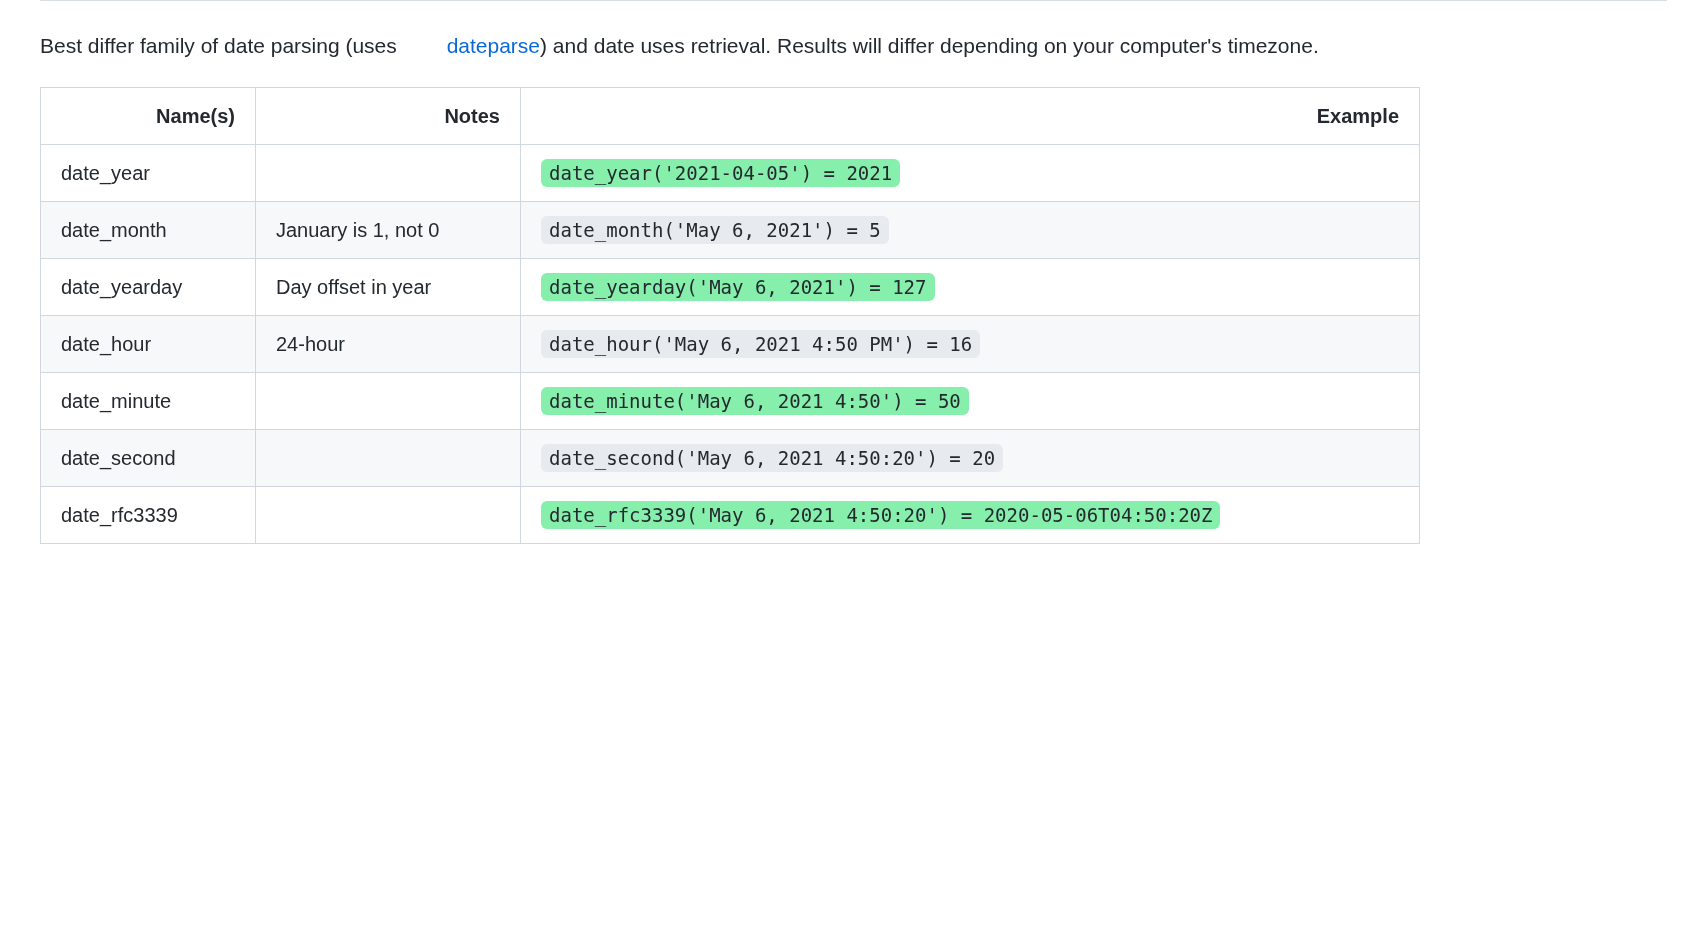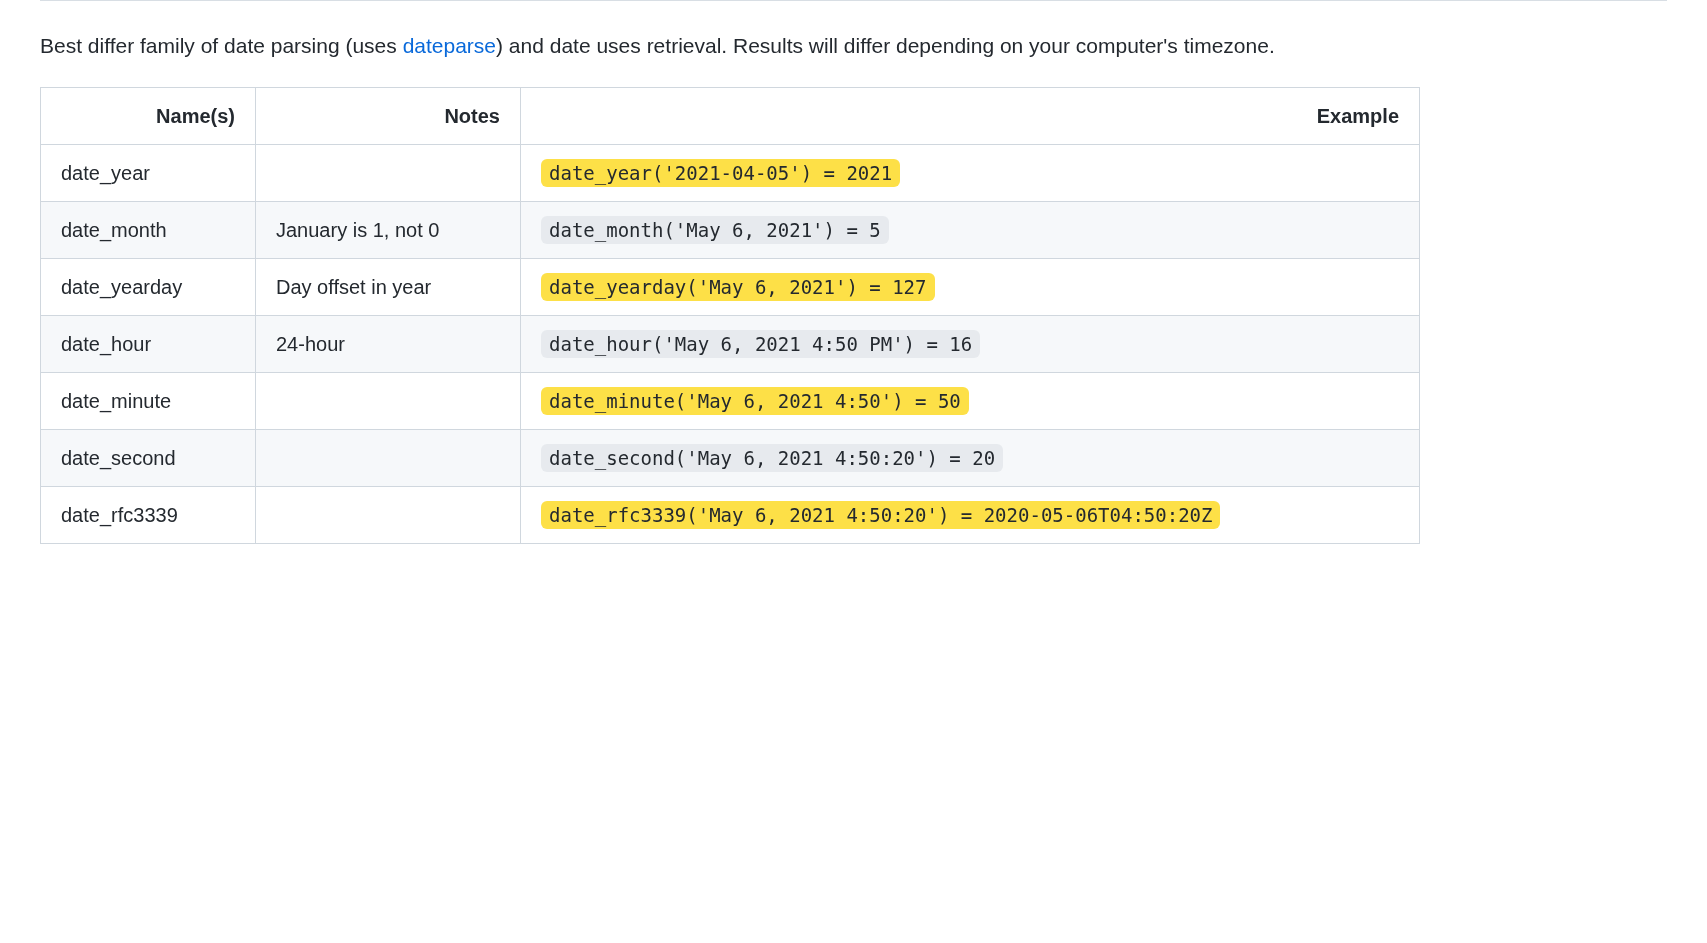--- a/index.html
+++ b/index.html
@@ -26,20 +26,21 @@
     }
     .intro {
       font-size: 21px;
       color: #24292f;
       margin-bottom: 24px;
       line-height: 1.6;
     }
     .intro a {
       color: #0969da;
       text-decoration: none;
+      margin-left: 44px;
     }
     table {
       border-collapse: collapse;
       width: 100%;
       max-width: 1380px;
       border: 1px solid #d0d7de;
     }
     th, td {
       border: 1px solid #d0d7de;
       padding: 13px 20px;
@@ -60,21 +61,21 @@
     }
     tbody tr:nth-child(even) {
       background: #f6f8fa;
     }
     tbody tr:nth-child(odd) {
       background: #ffffff;
     }
     code {
       font-family: ui-monospace, SFMono-Regular, "SF Mono", Menlo, Consolas, monospace;
       font-size: 19px;
-      background: #fde047;
+      background: #86efac;
       padding: 3px 8px;
       border-radius: 6px;
       color: #24292f;
       white-space: nowrap;
     }
     tbody tr:nth-child(even) code {
       background: #e7eaee;
     }
   </style>
 </head>

